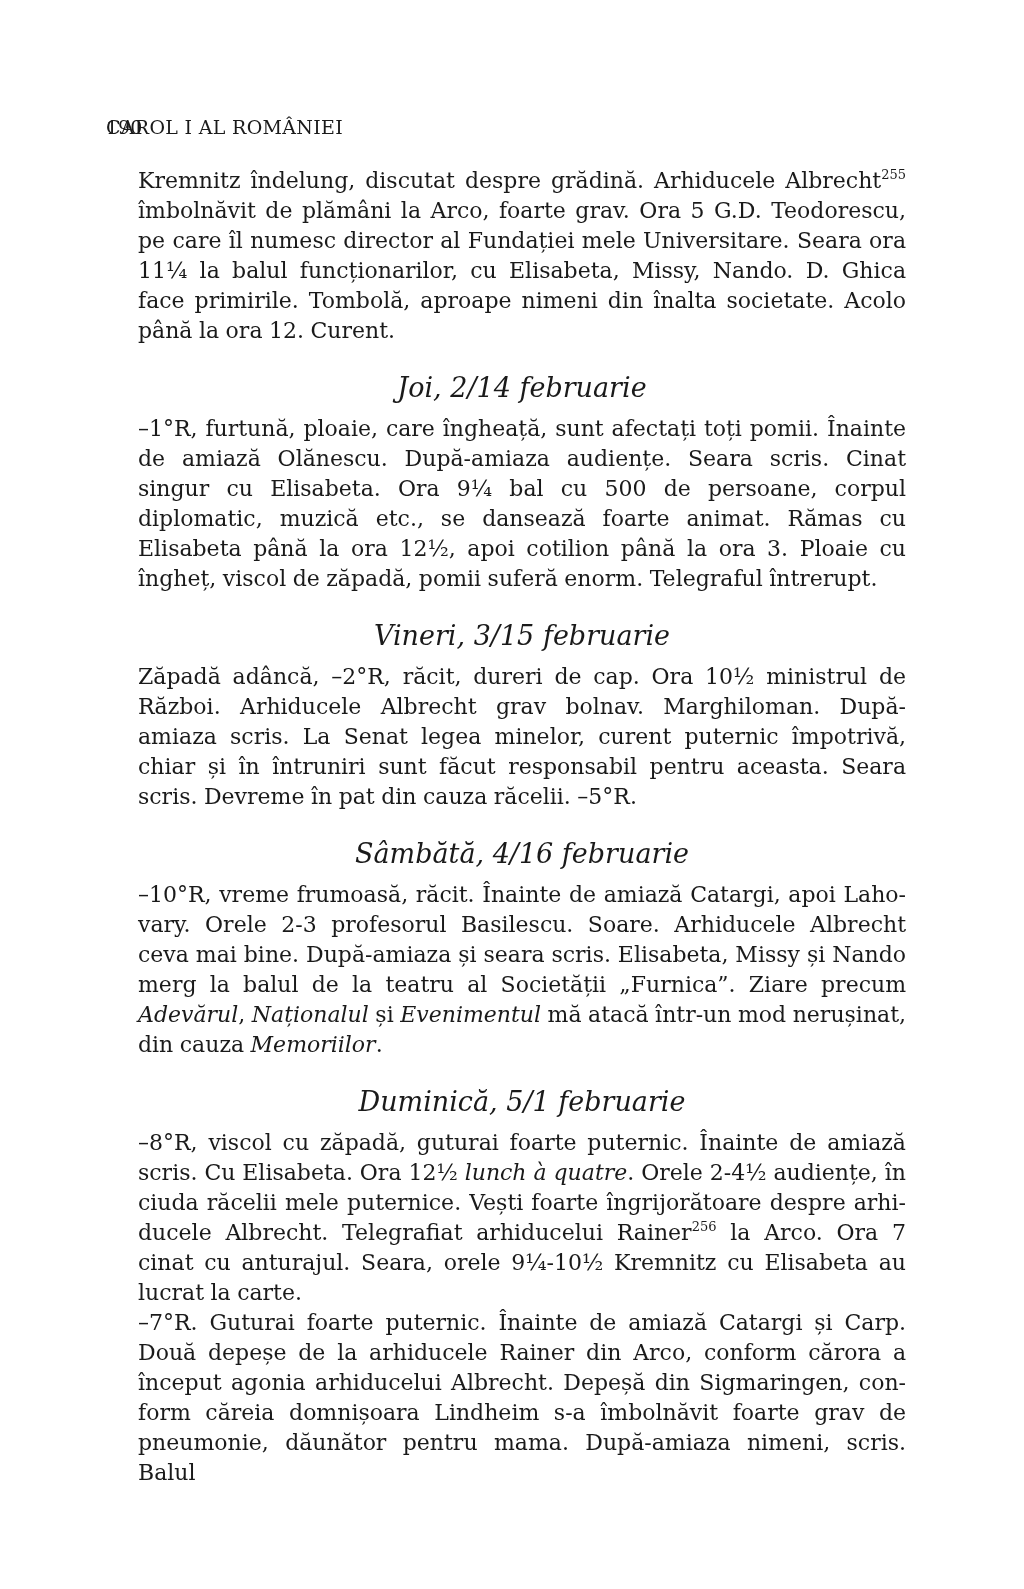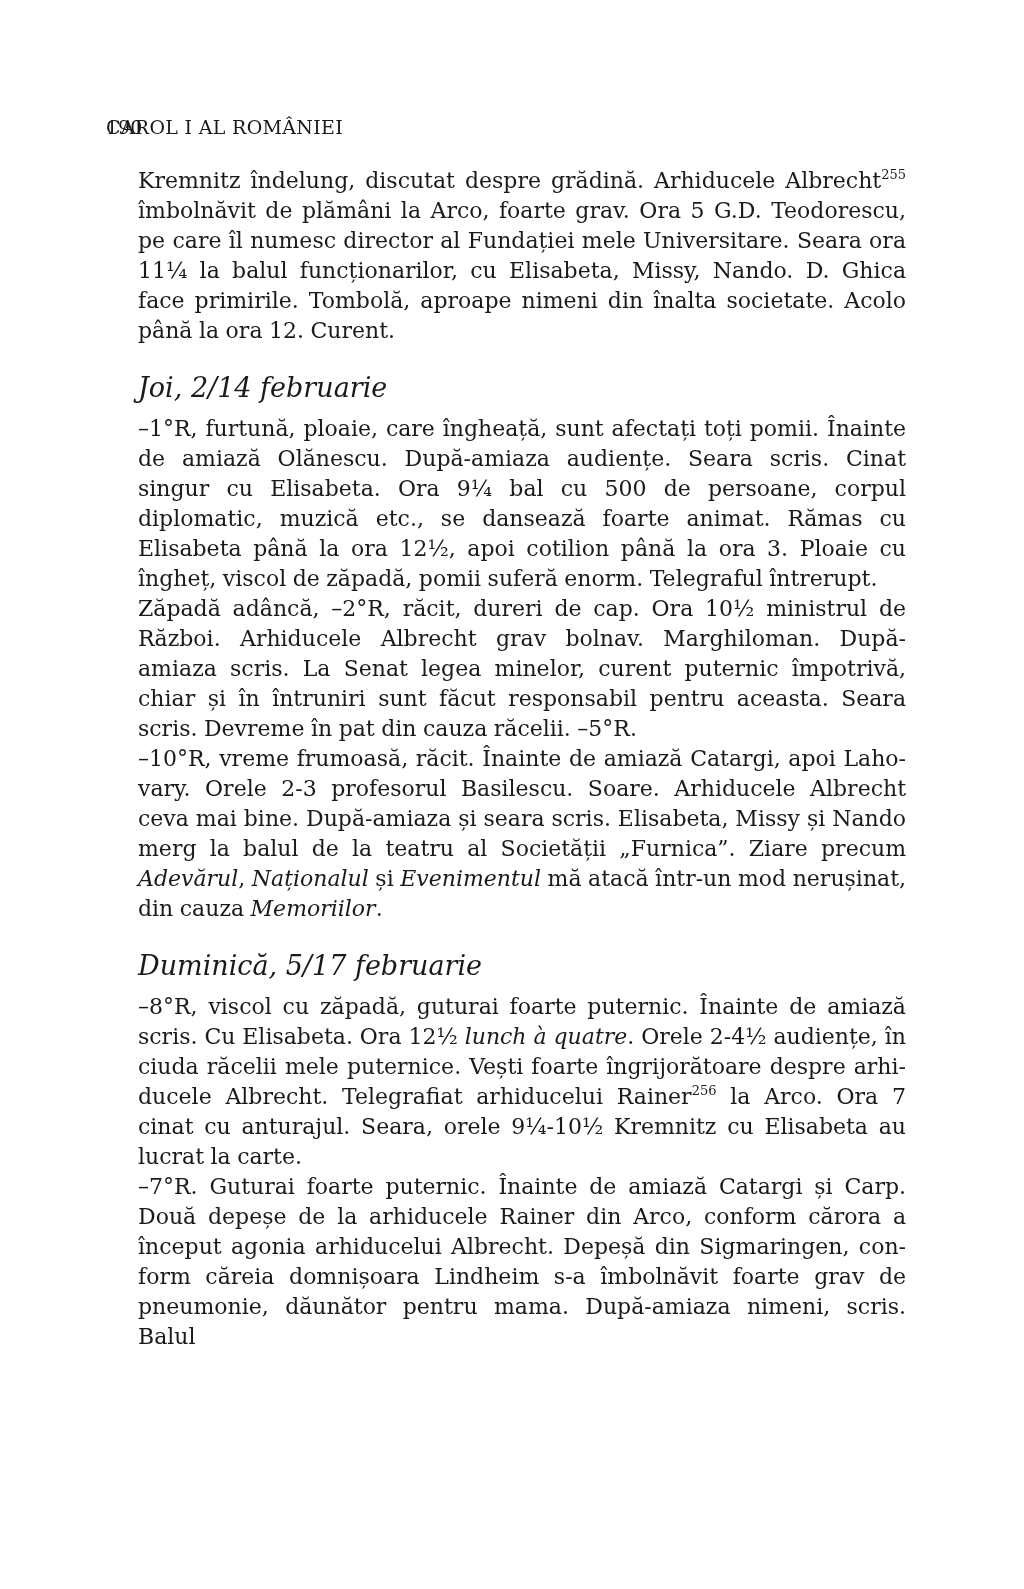--- a/index.html
+++ b/index.html
@@ -51,20 +51,21 @@
       text-align: justify;
       hyphens: manual;
       word-spacing: -0.5px;
     }
     .entry-heading {
       margin: 26px 0 10px 0;
       font-size: 27px;
       line-height: 32px;
       font-style: italic;
       font-weight: normal;
+      text-align: center;
     }
     sup {
       font-size: 13px;
       line-height: 0;
       vertical-align: 9px;
     }
     em { font-style: italic; }
   </style>
 </head>
 <body>
@@ -74,22 +75,24 @@
     <span class="page-number">190</span>
     <span class="running-title">CAROL I AL ROMÂNIEI</span>
   </div>
 
   <div class="body-text">
     <p class="para"><span>Kremnitz îndelung, discutat despre grădină. Arhiducele Albrecht</span><sup>255</sup><span> îmbolnăvit de plămâni la Arco, foarte grav. Ora 5 G.D. Teodorescu, pe care îl numesc director al Fundației mele Universitare. Seara ora 11¼ la balul funcționarilor, cu Elisabeta, Missy, Nando. D. Ghica face primirile. Tombolă, aproape nimeni din înalta societate. Acolo până la ora 12. Curent.</span></p>
 
     <h2 class="entry-heading">Joi, 2/14 februarie</h2>
     <p class="para"><span>–1°R, furtună, ploaie, care îngheață, sunt afectați toți pomii. Înainte de amiază Olănescu. După-amiaza audiențe. Seara scris. Cinat singur cu Elisabeta. Ora 9¼ bal cu 500 de persoane, corpul diplomatic, muzică etc., se dansează foarte animat. Rămas cu Elisabeta până la ora 12½, apoi cotilion până la ora 3. Ploaie cu îngheț, viscol de zăpadă, pomii suferă enorm. Telegraful întrerupt.</span></p>
 
+    <h2 class="entry-heading">Vineri, 3/15 februarie</h2>
     <p class="para"><span>Zăpadă adâncă, –2°R, răcit, dureri de cap. Ora 10½ ministrul de Război. Arhiducele Albrecht grav bolnav. Marghiloman. După-amiaza scris. La Senat legea minelor, curent puternic împotrivă, chiar și în întruniri sunt făcut responsabil pentru aceasta. Seara scris. Devreme în pat din cauza răcelii. –5°R.</span></p>
 
+    <h2 class="entry-heading">Sâmbătă, 4/16 februarie</h2>
     <p class="para"><span>–10°R, vreme frumoasă, răcit. Înainte de amiază Catargi, apoi Laho­vary. Orele 2-3 profesorul Basilescu. Soare. Arhiducele Albrecht ceva mai bine. După-amiaza și seara scris. Elisabeta, Missy și Nando merg la balul de la teatru al Societății „Furnica”. Ziare precum </span><em>Adevărul</em><span>, </span><em>Naționalul</em><span> și </span><em>Evenimentul</em><span> mă atacă într-un mod nerușinat, din cauza </span><em>Memoriilor</em><span>.</span></p>
 
-    <h2 class="entry-heading">Duminică, 5/17 februarie</h2>
+    <h2 class="entry-heading">Duminică, 5/1 februarie</h2>
     <p class="para"><span>–8°R, viscol cu zăpadă, guturai foarte puternic. Înainte de amiază scris. Cu Elisabeta. Ora 12½ </span><em>lunch à quatre</em><span>. Orele 2-4½ audiențe, în ciuda răcelii mele puternice. Vești foarte îngrijorătoare despre arhi­ducele Albrecht. Telegrafiat arhiducelui Rainer</span><sup>256</sup><span> la Arco. Ora 7 cinat cu anturajul. Seara, orele 9¼-10½ Kremnitz cu Elisabeta au lucrat la carte.</span></p>
 
     <p class="para"><span>–7°R. Guturai foarte puternic. Înainte de amiază Catargi și Carp. Două depeșe de la arhiducele Rainer din Arco, conform cărora a început agonia arhiducelui Albrecht. Depeșă din Sigmaringen, con­form căreia domnișoara Lindheim s-a îmbolnăvit foarte grav de pneu­monie, dăunător pentru mama. După-amiaza nimeni, scris. Balul</span></p>
   </div>
 </div>
 
 </body></html>

